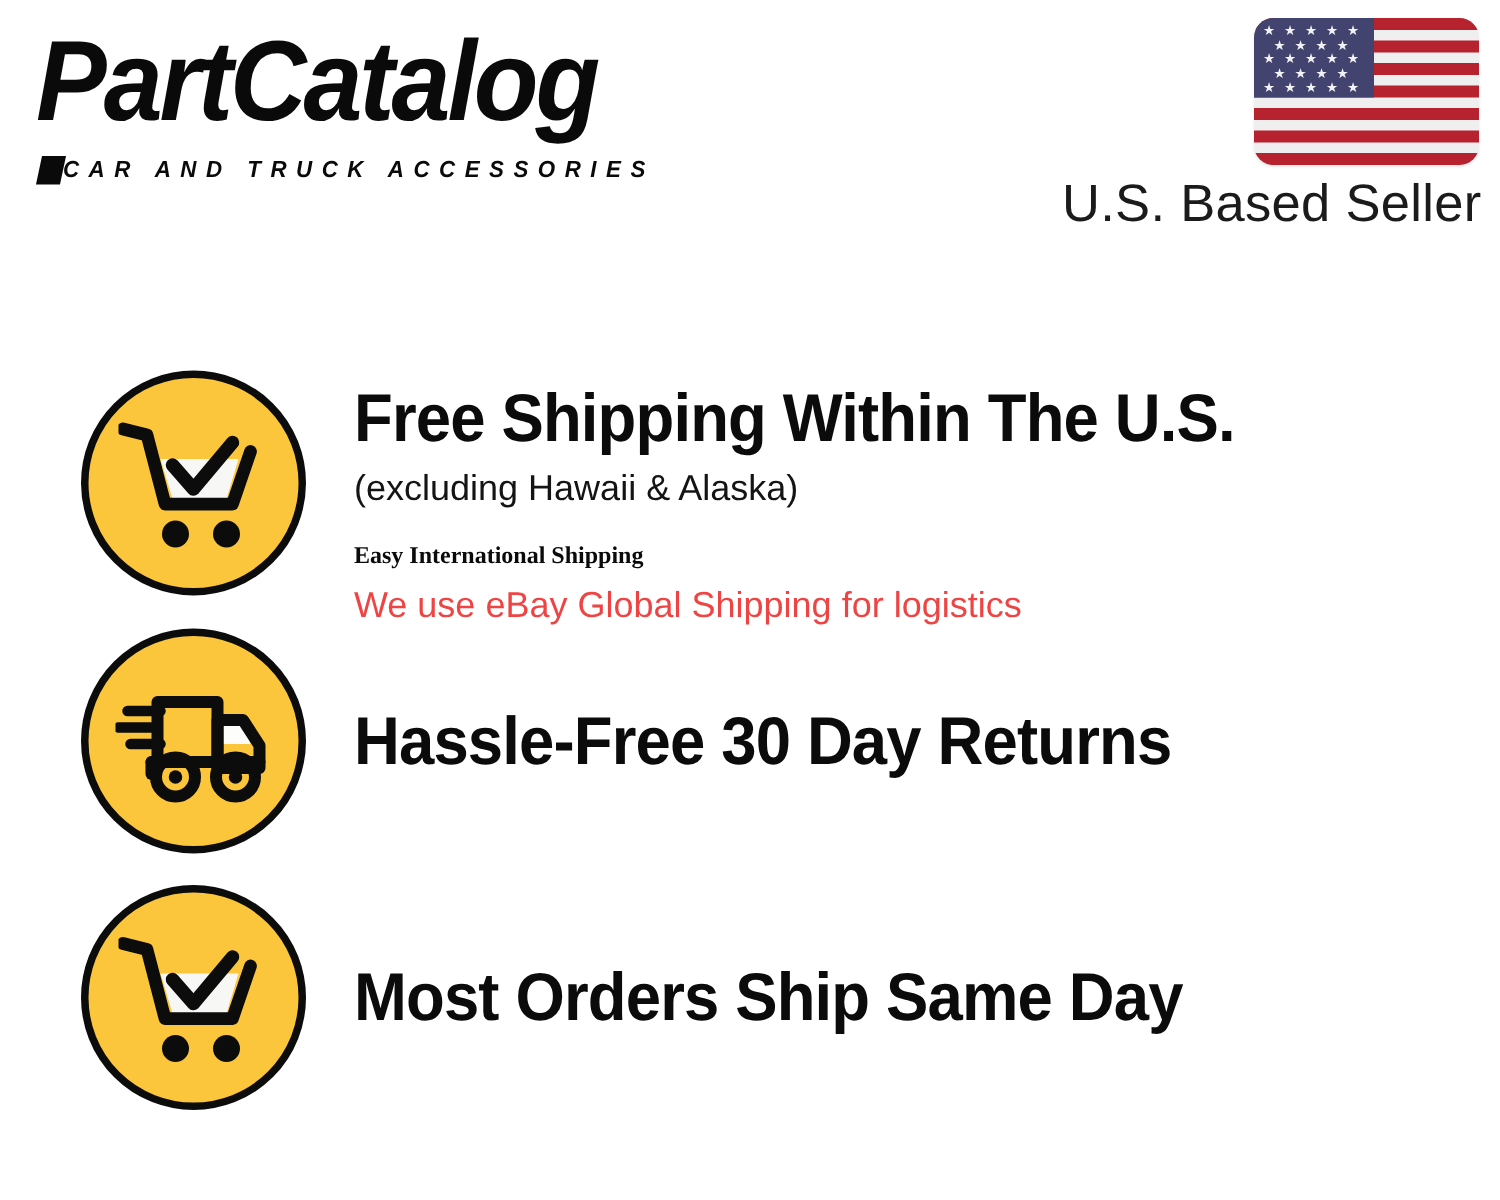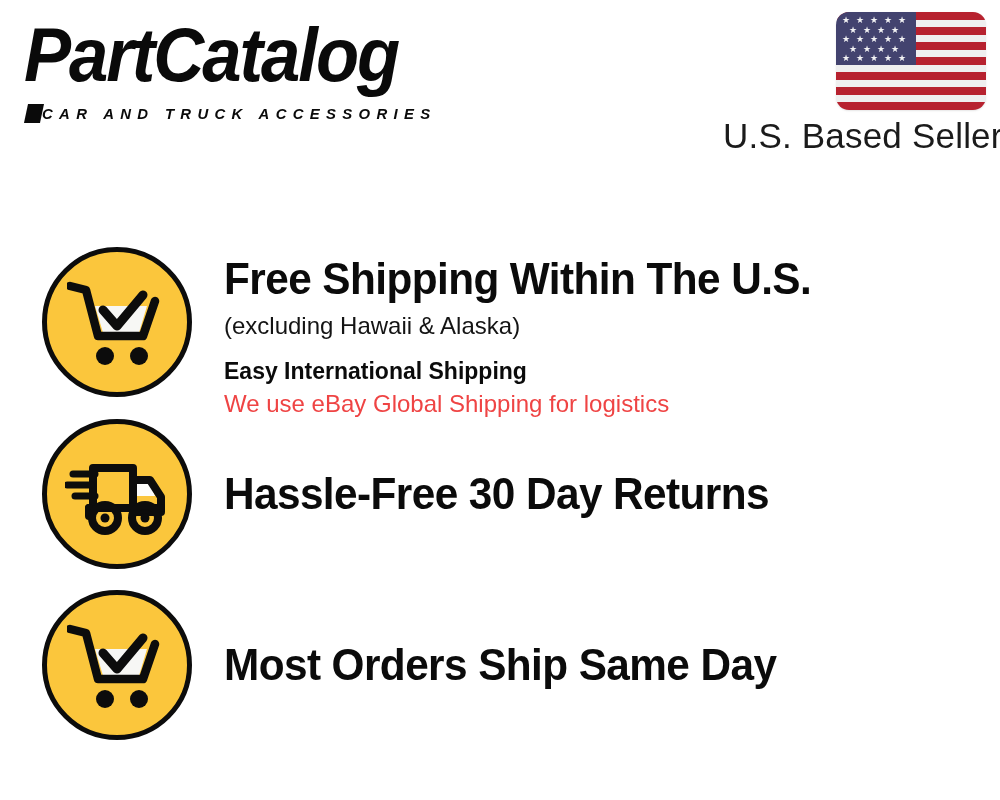--- a/index.html
+++ b/index.html
@@ -109,42 +109,42 @@
   }
   .flag .star {
     position: absolute;
     color: #f2f2f4;
     font-size: 9px;
     line-height: 9px;
   }
 
   .seller-label {
     position: absolute;
-    left: 723px;
+    left: 708px;
     top: 116px;
     width: 265px;
     text-align: center;
     font-family: "Liberation Sans", sans-serif;
     font-size: 35px;
     font-weight: 400;
     letter-spacing: 0.2px;
     color: #1b1b1b;
     white-space: nowrap;
   }
 
   
   .features {
     position: absolute;
     left: 0;
     top: 230px;
     width: 1000px;
   }
   .feature-row {
     position: absolute;
-    left: 0;
+    left: 12px;
     width: 949px;
     display: flex;
     align-items: flex-start;
   }
   .feature-row.row-0 { top: 17px; }
   .feature-row.row-1 { top: 189px; }
   .feature-row.row-2 { top: 360px; }
 
   .badge {
     position: relative;
@@ -181,22 +181,22 @@
   .f-sub {
     font-family: "Liberation Sans", sans-serif;
     font-size: 24px;
     font-weight: 400;
     line-height: 34px;
     color: #141414;
     margin-top: 4px;
     white-space: nowrap;
   }
   .f-sub2-strong {
-    font-family: Liberation Sans, sans-serif;
-    font-size: 23px;
+    font-family: Liberation Serif, serif;
+    font-size: 16px;
     font-weight: 700;
     line-height: 32px;
     color: #0b0b0b;
     margin-top: 12px;
     white-space: nowrap;
   }
   .f-sub2 {
     font-family: "Liberation Sans", sans-serif;
     font-size: 24px;
     font-weight: 400;

